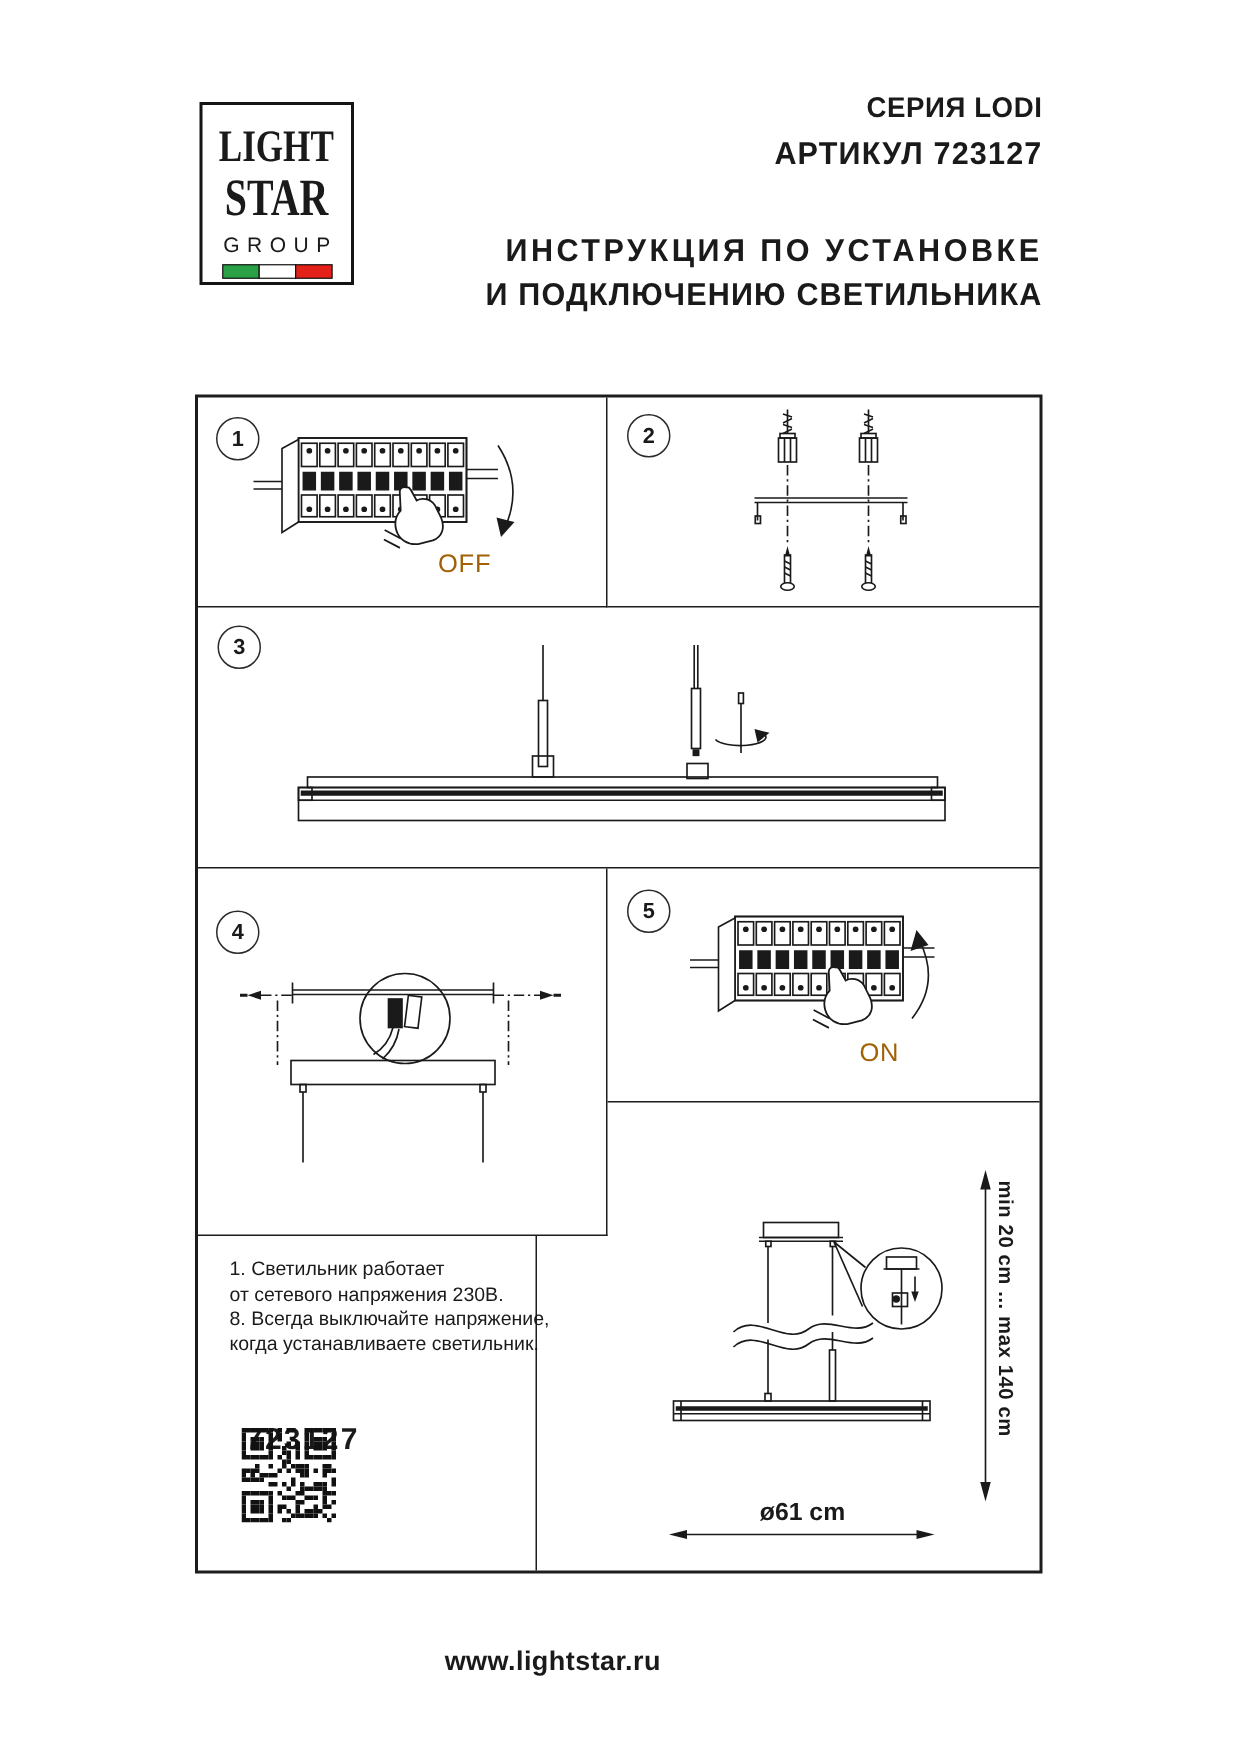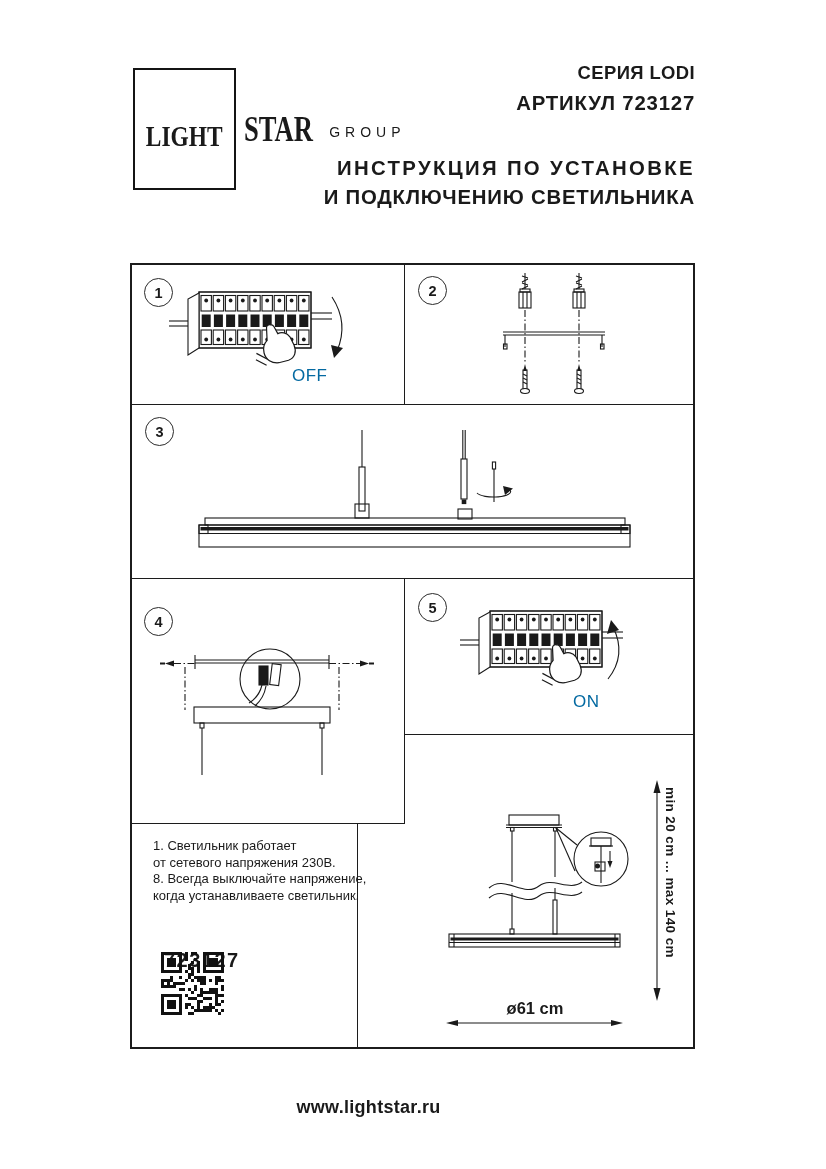--- a/index.html
+++ b/index.html
@@ -1,20 +1,20 @@
 <!DOCTYPE html>
 <html><head>
 <meta charset="utf-8">
 <style>
   html,body{margin:0;padding:0;background:#fff;}
   .page{position:relative;width:826px;height:1169px;background:#fff;overflow:hidden;
         font-family:"Liberation Sans",sans-serif;color:#1a1a1a;}
   
   .logo{position:absolute;left:133px;top:68px;width:103px;height:122px;border:2px solid #141414;
-        box-sizing:border-box;display:flex;flex-direction:row;align-items:center;background:#fff;}
+        box-sizing:border-box;display:flex;flex-direction:column;align-items:center;background:#fff;}
   .logo-light{font-family:"Liberation Serif",serif;font-weight:700;font-size:30px;line-height:1;
         margin-top:13px;transform:scaleX(.78);letter-spacing:0;}
   .logo-star{font-family:"Liberation Serif",serif;font-weight:700;font-size:35px;line-height:1;
         margin-top:1px;transform:scaleX(.76);}
   .logo-group{font-size:14px;font-weight:400;letter-spacing:5px;margin-top:6px;margin-left:5px;}
   .logo-flag{margin-top:5px;}
   .hdr{position:absolute;right:131px;top:62px;width:430px;text-align:right;
        transform:scaleX(.97);transform-origin:100% 0;}
   .hdr-series{font-size:19px;font-weight:700;letter-spacing:.4px;}
   .hdr-article{font-size:21px;font-weight:700;letter-spacing:.8px;margin-top:7px;}
@@ -28,21 +28,21 @@
   .p2{left:273px;top:0;width:288px;height:140px;border-bottom:1.4px solid #1c1c1c;}
   .p3{left:0;top:140px;width:561px;height:174px;border-bottom:1.4px solid #1c1c1c;}
   .p4{left:0;top:314px;width:273px;height:245px;border-right:1.4px solid #1c1c1c;border-bottom:1.4px solid #1c1c1c;}
   .p5{left:273px;top:314px;width:288px;height:156px;border-bottom:1.4px solid #1c1c1c;}
   .p6{left:0;top:559px;width:226px;height:223px;border-right:1.4px solid #1c1c1c;}
   .p7{left:273px;top:470px;width:288px;height:312px;}
   .badge{position:absolute;width:27px;height:27px;border:1.5px solid #2b2b2b;border-radius:50%;
          display:flex;align-items:center;justify-content:center;font-size:14.5px;font-weight:700;
          background:#fff;z-index:3;}
   .panel svg.draw{position:absolute;left:0;top:0;}
-  .switch-label{position:absolute;font-size:17px;letter-spacing:.5px;color:#0369a1;}
+  .switch-label{position:absolute;font-size:17px;letter-spacing:.5px;color:#a16207;}
   
   .notes{position:absolute;left:21px;top:14px;width:245px;font-size:13px;line-height:16.5px;}
   .article-num{position:absolute;left:32px;top:96px;font-size:20px;font-weight:700;letter-spacing:1.5px;margin-top:29px;}
   .qr{position:absolute;left:29px;top:128px;width:63px;height:63px;}
   .qr svg rect{fill:#111;}
   
   .dim-v{position:absolute;left:258px;top:52px;height:207px;display:flex;align-items:center;
          writing-mode:vertical-rl;font-size:13.5px;font-weight:700;letter-spacing:.4px;}
   .dim-h{position:absolute;left:55px;top:264px;width:150px;text-align:center;
          font-size:16.5px;font-weight:700;}

